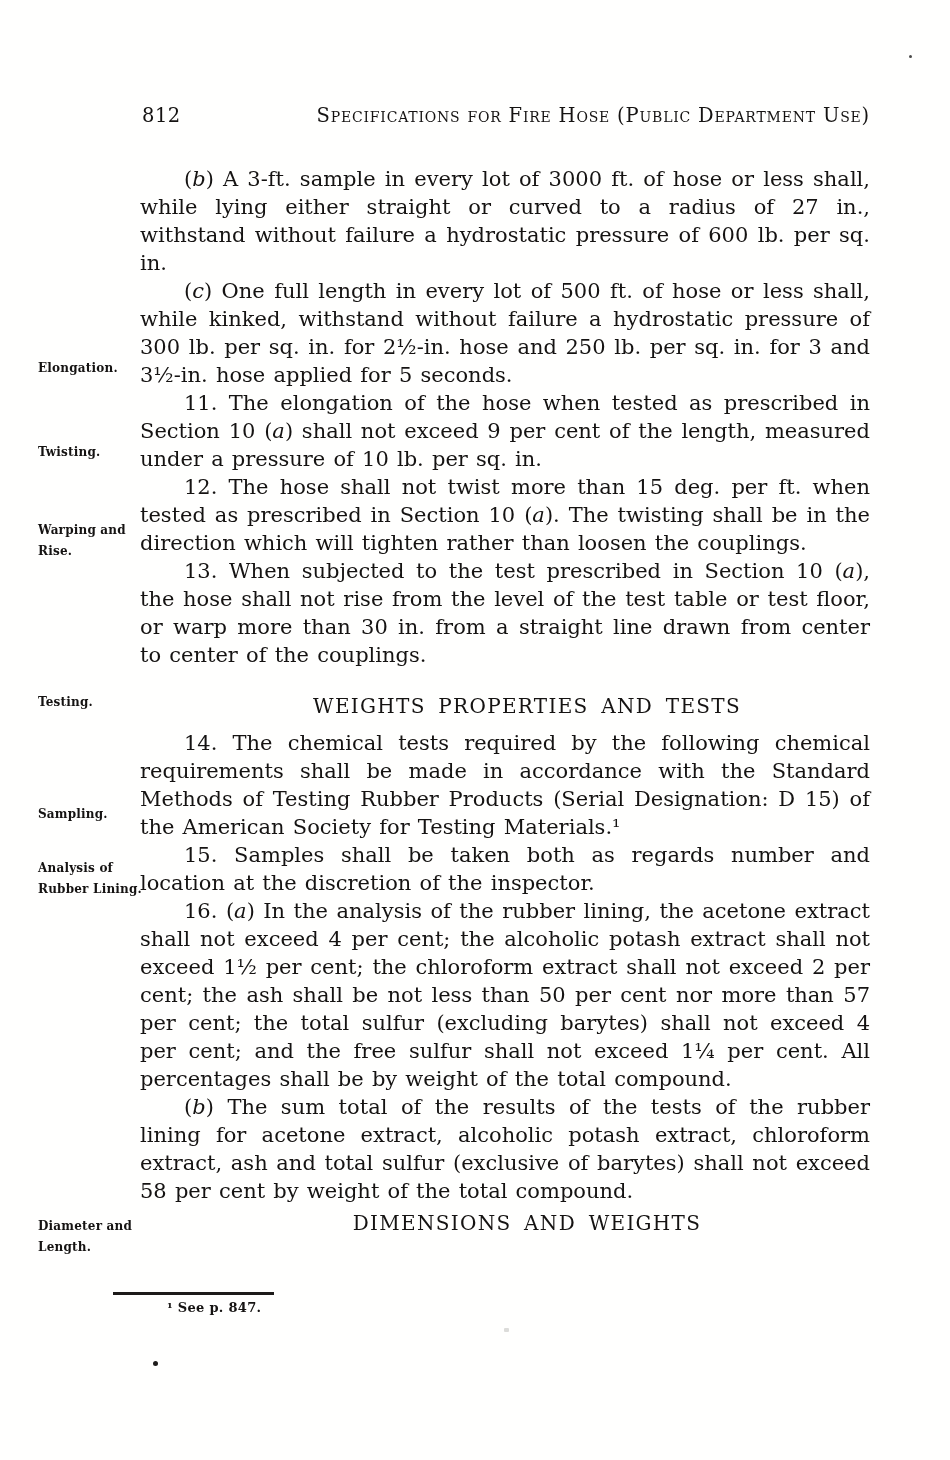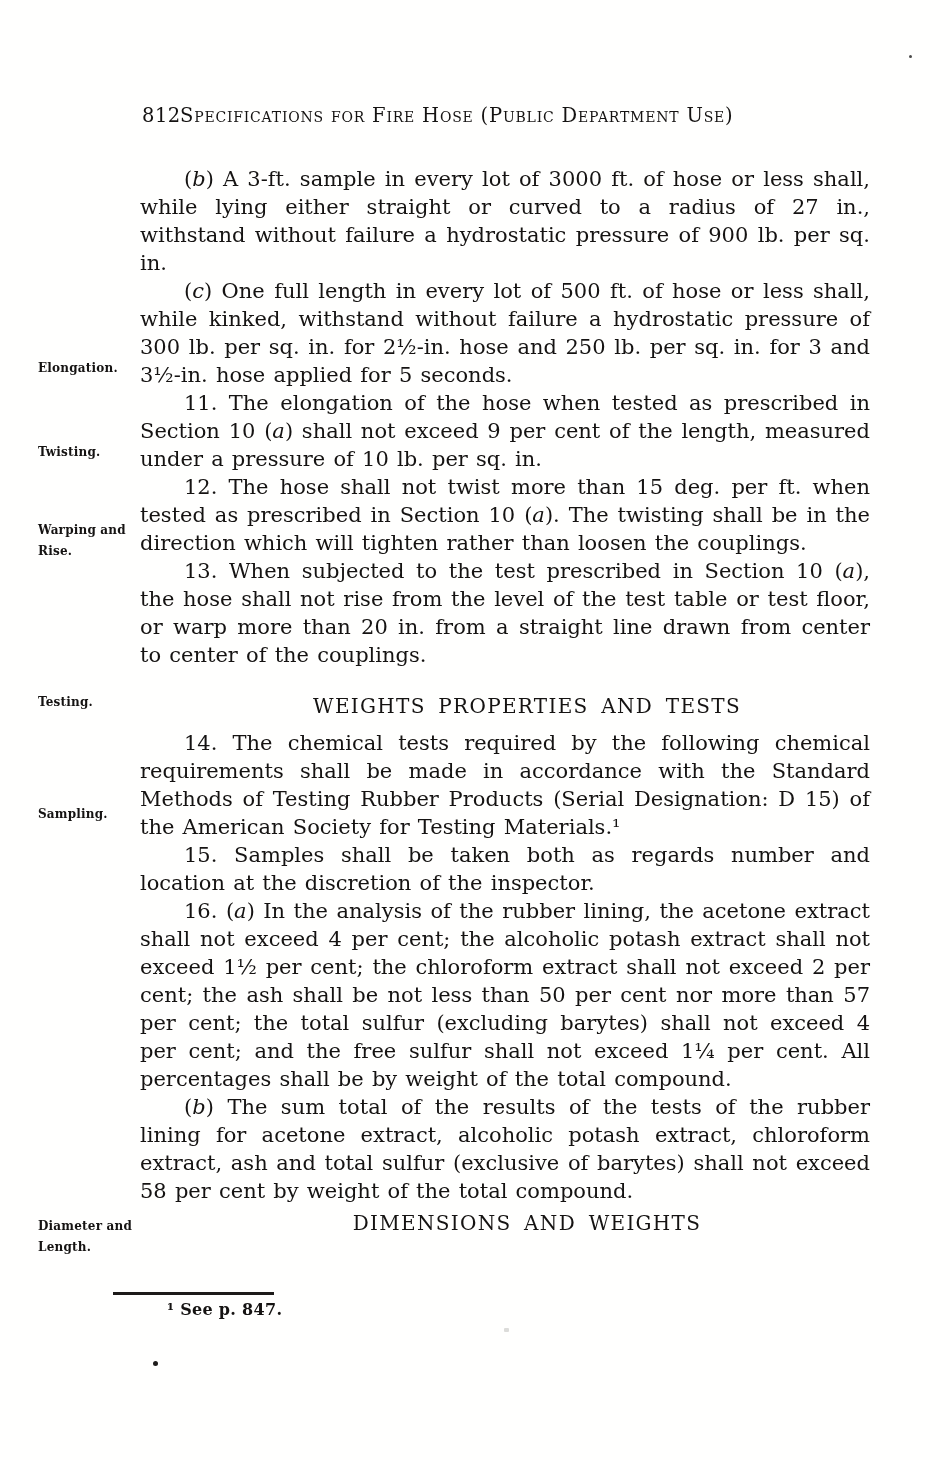--- a/index.html
+++ b/index.html
@@ -22,21 +22,21 @@
     height: 26px;
   }
   .page-number {
     position: absolute;
     left: 2px;
     top: 0;
     font-size: 19.5px;
     letter-spacing: 0.5px;
   }
   .running-title {
-    text-align: left;
+    text-align: right;
     font-variant: small-caps;
     font-size: 19.5px;
     letter-spacing: 0.8px;
     padding-left: 40px;
     white-space: nowrap;
   }
 
   
   .margin-label {
     position: absolute;
@@ -81,21 +81,21 @@
     left: 113px;
     top: 1292px;
     width: 161px;
     height: 2.5px;
     background: #1c1a19;
   }
   .footnote {
     position: absolute;
     left: 167px;
     top: 1300px;
-    font-size: 16px;
+    font-size: 13px;
     font-weight: 600;
     letter-spacing: 0.3px;
   }
 
   
   .speck { position: absolute; border-radius: 50%; }
   .speck-top-right   { left: 909px; top: 55px;  width: 3px; height: 3px; background: #4a4a4a; }
   .speck-bottom-left { left: 153px; top: 1361px; width: 5px; height: 5px; background: #1e1c1b; }
   .speck-faint-mid   { left: 504px; top: 1328px; width: 5px; height: 4px; background: #dcdcda; border-radius: 1px; }
 </style>
@@ -107,28 +107,29 @@
   <div class="running-head">
     <span class="page-number">812</span>
     <div class="running-title">Specifications for Fire Hose (Public Department Use)</div>
   </div>
 
   <div class="margin-label" style="top:358px">Elongation.</div>
   <div class="margin-label" style="top:442px">Twisting.</div>
   <div class="margin-label" style="top:520px">Warping and Rise.</div>
   <div class="margin-label" style="top:692px">Testing.</div>
   <div class="margin-label" style="top:804px">Sampling.</div>
+  <div class="margin-label" style="top:858px">Analysis of Rubber Lining.</div>
   <div class="margin-label" style="top:1216px">Diameter and Length.</div>
 
   <div class="body-col">
-    <p><span>(</span><i>b</i><span>) A 3-ft. sample in every lot of 3000 ft. of hose or less shall, while lying either straight or curved to a radius of 27 in., withstand without failure a hydrostatic pressure of 900 lb. per sq. in.</span></p>
+    <p><span>(</span><i>b</i><span>) A 3-ft. sample in every lot of 3000 ft. of hose or less shall, while lying either straight or curved to a radius of 27 in., withstand without failure a hydrostatic pressure of 600 lb. per sq. in.</span></p>
     <p><span>(</span><i>c</i><span>) One full length in every lot of 500 ft. of hose or less shall, while kinked, withstand without failure a hydrostatic pressure of 300 lb. per sq. in. for 2½-in. hose and 250 lb. per sq. in. for 3 and 3½-in. hose applied for 5 seconds.</span></p>
     <p><span>11. The elongation of the hose when tested as prescribed in Section 10 (</span><i>a</i><span>) shall not exceed 9 per cent of the length, measured under a pressure of 10 lb. per sq. in.</span></p>
     <p><span>12. The hose shall not twist more than 15 deg. per ft. when tested as prescribed in Section 10 (</span><i>a</i><span>).  The twisting shall be in the direction which will tighten rather than loosen the couplings.</span></p>
-    <p><span>13. When subjected to the test prescribed in Section 10 (</span><i>a</i><span>), the hose shall not rise from the level of the test table or test floor, or warp more than 20 in. from a straight line drawn from center to center of the couplings.</span></p>
+    <p><span>13. When subjected to the test prescribed in Section 10 (</span><i>a</i><span>), the hose shall not rise from the level of the test table or test floor, or warp more than 30 in. from a straight line drawn from center to center of the couplings.</span></p>
 
     <p class="sec-heading chem">WEIGHTS PROPERTIES AND TESTS</p>
 
     <p><span>14. The chemical tests required by the following chemical requirements shall be made in accordance with the Standard Methods of Testing Rubber Products (Serial Designation:  D 15) of the American Society for Testing Materials.¹</span></p>
     <p><span>15. Samples shall be taken both as regards number and location at the discretion of the inspector.</span></p>
     <p><span>16. (</span><i>a</i><span>) In the analysis of the rubber lining, the acetone extract shall not exceed 4 per cent;  the alcoholic potash extract shall not exceed 1½ per cent;  the chloroform extract shall not exceed 2 per cent;  the ash shall be not less than 50 per cent nor more than 57 per cent;  the total sulfur (excluding barytes) shall not exceed 4 per cent;  and the free sulfur shall not exceed 1¼ per cent.  All percentages shall be by weight of the total compound.</span></p>
     <p><span>(</span><i>b</i><span>) The sum total of the results of the tests of the rubber lining for acetone extract, alcoholic potash extract, chloroform extract, ash and total sulfur (exclusive of barytes) shall not exceed 58 per cent by weight of the total compound.</span></p>
 
     <p class="sec-heading dims">DIMENSIONS AND WEIGHTS</p>
 

